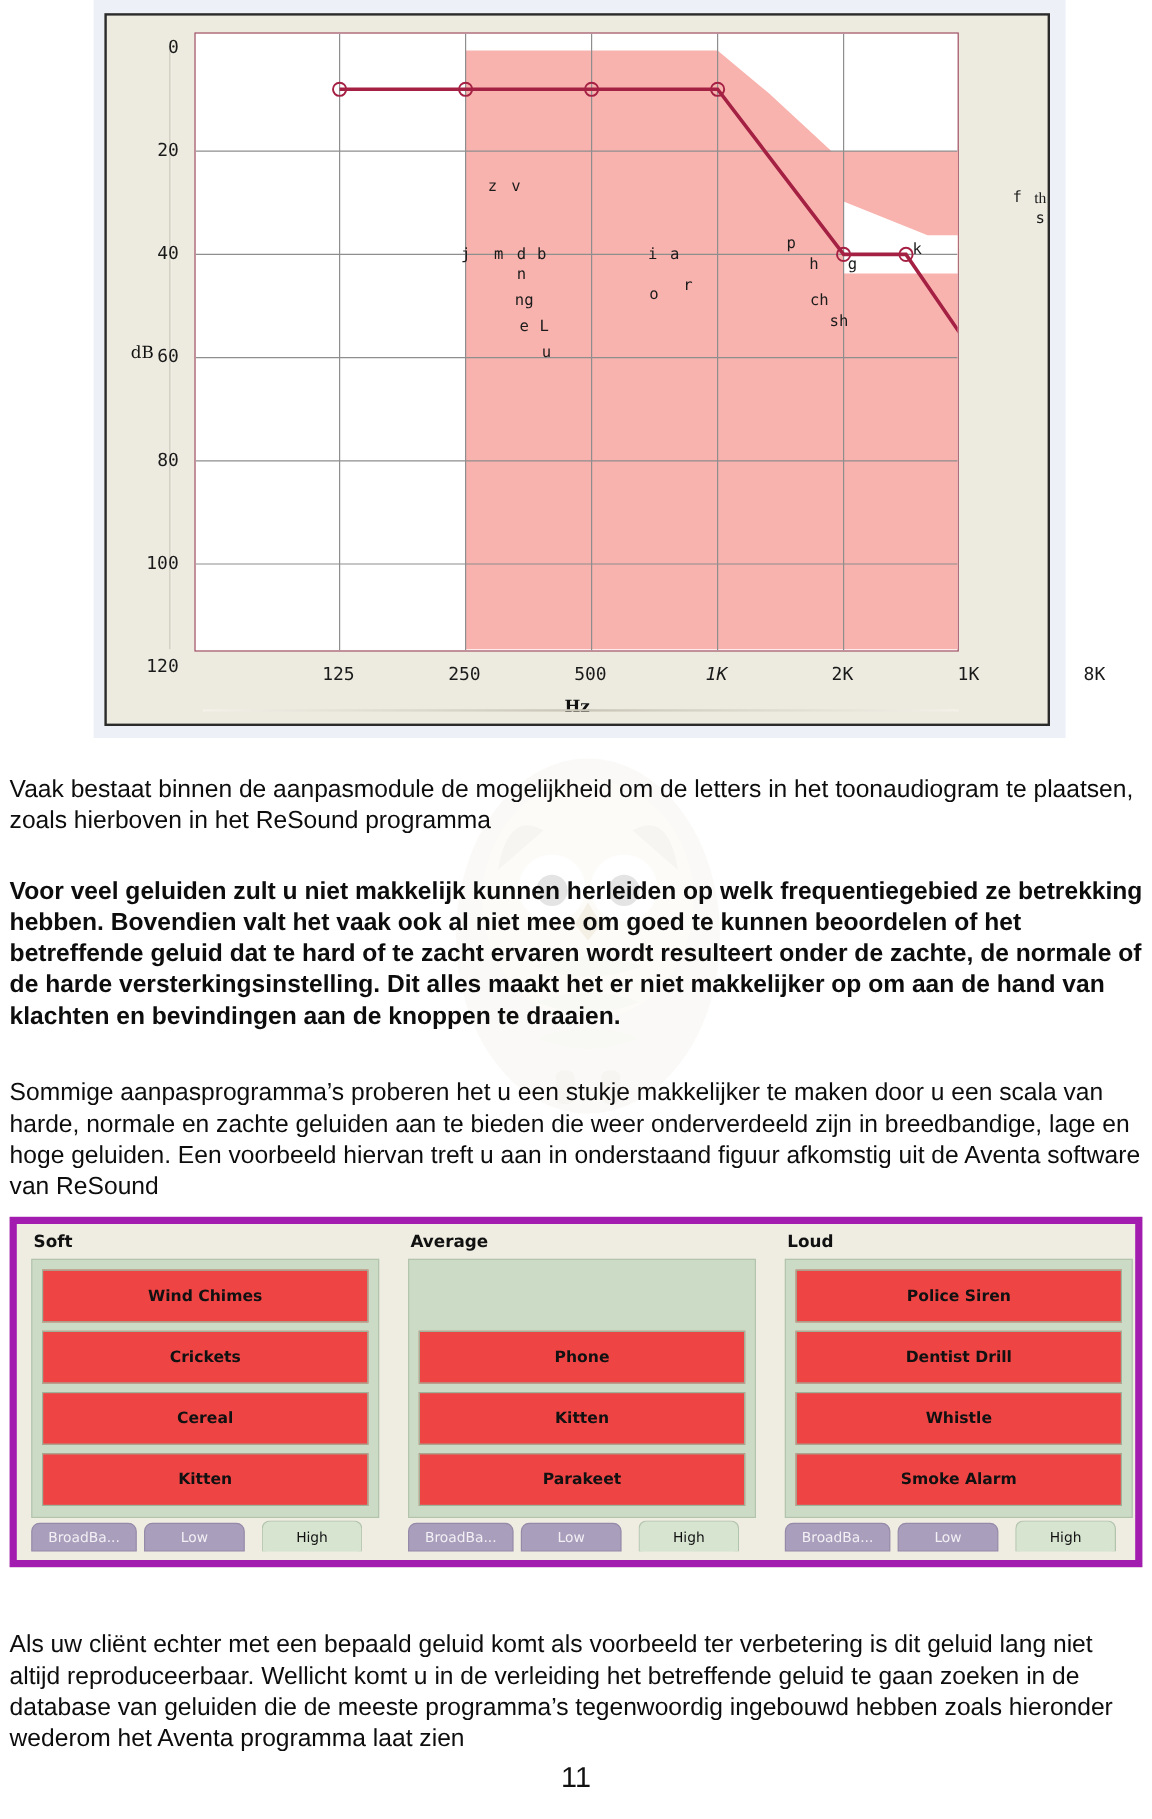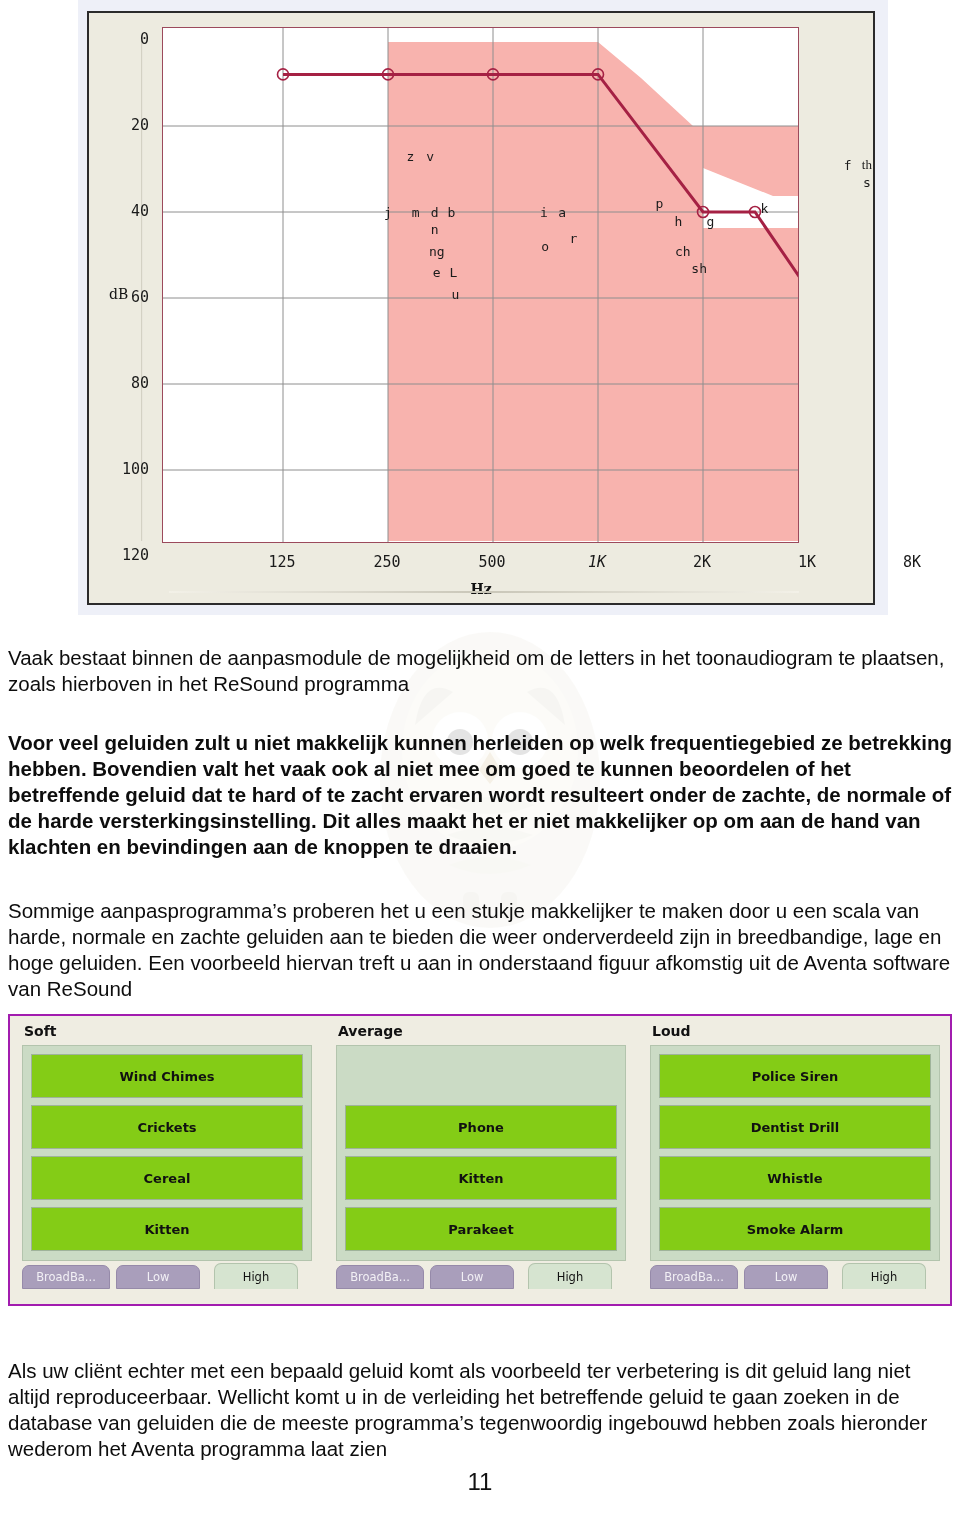--- a/index.html
+++ b/index.html
@@ -63,34 +63,34 @@
   .para{
     position:absolute;left:8px;width:944px;
     font-family:"Liberation Sans", sans-serif;
     font-size:20.5px;line-height:26px;color:#0d0d0d;z-index:2;
   }
   .para.bold{font-weight:bold;}
 
   
   .sound-panel{
     position:absolute;left:8px;top:1014px;width:944px;height:292px;
-    background:#efede2;border:2px solid #a21caf;box-sizing:border-box;z-index:2;
+    background:#efede2;border:6px solid #a21caf;box-sizing:border-box;z-index:2;
   }
   .sound-col{position:absolute;top:4px;width:304px;height:284px;}
   .sound-col-title{
     position:absolute;left:8px;top:3px;
     font-family:"DejaVu Sans", sans-serif;font-weight:bold;font-size:14px;color:#111;
   }
   .sound-list{
     position:absolute;left:6px;top:25px;width:290px;height:216px;
     background:#cbdbc5;border:1px solid #b3c4ad;box-sizing:border-box;
   }
   .sound-item{
     position:absolute;left:8px;width:272px;height:44px;
-    background:#84cc16;border:1px solid #9fb39a;box-sizing:border-box;
+    background:#ef4444;border:1px solid #9fb39a;box-sizing:border-box;
     display:flex;align-items:center;justify-content:center;
     font-family:"DejaVu Sans", sans-serif;font-weight:bold;font-size:13px;color:#111;
   }
   .tabrow{position:absolute;left:6px;top:243px;width:290px;height:26px;}
   .tabbtn{
     position:absolute;top:2px;height:24px;
     border-radius:7px 7px 0 0;box-sizing:border-box;
     display:flex;align-items:center;justify-content:center;
     font-family:"DejaVu Sans", sans-serif;font-size:11.5px;
   }

